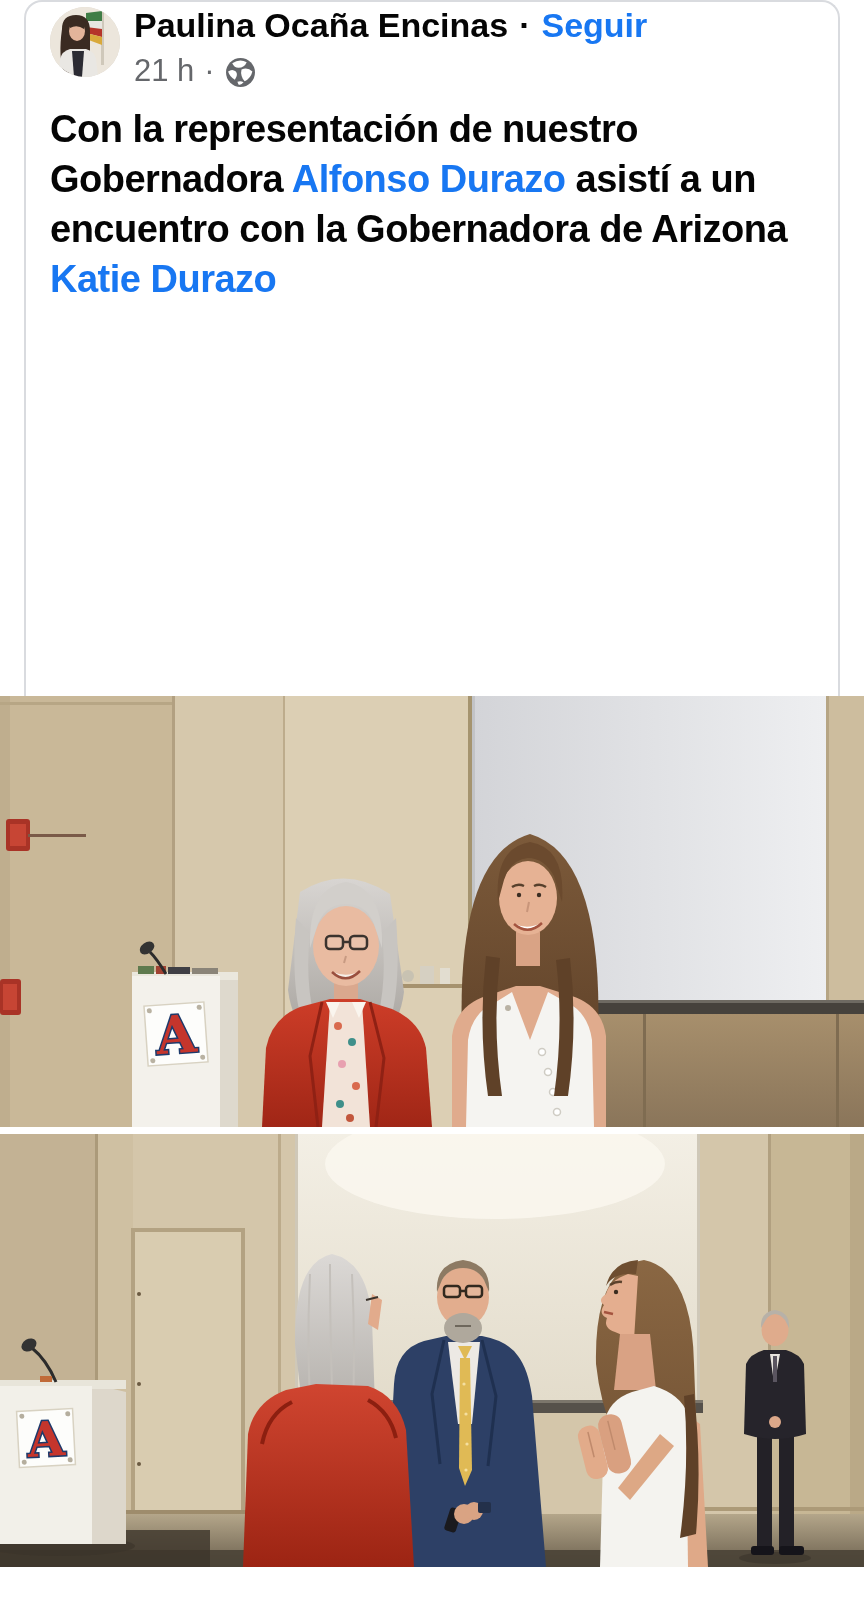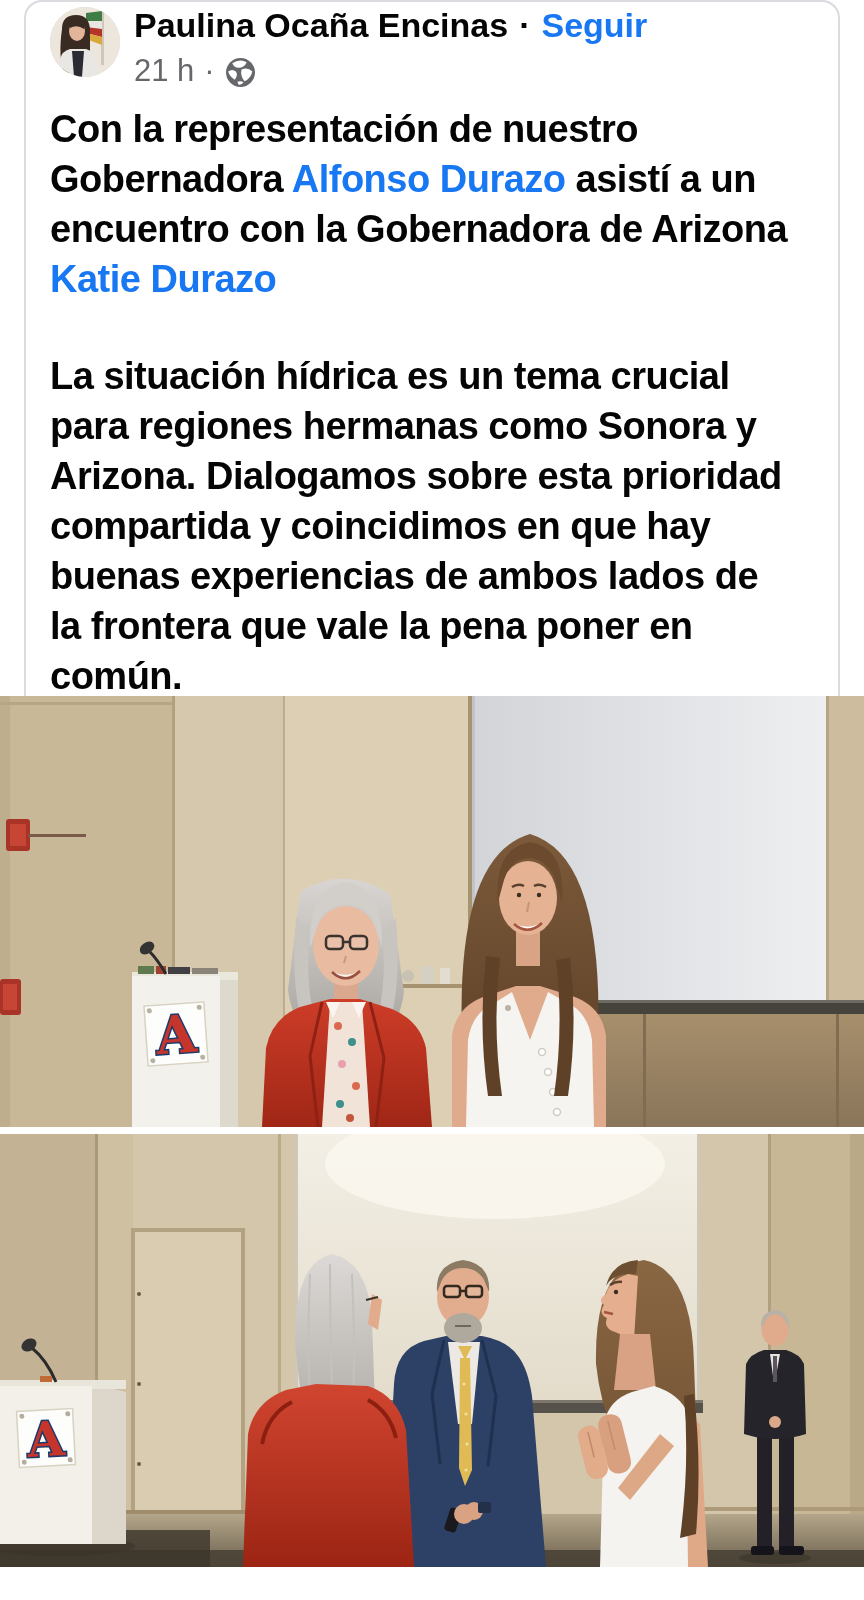--- a/index.html
+++ b/index.html
@@ -80,21 +80,20 @@
       <circle cx="15" cy="15" r="14" fill="#65676B"></circle>
       <path d="M7,6 Q14,1.5 21,5 Q19,10 13,10.5 Q9,10.5 7,6 Z" fill="#ffffff"></path>
       <path d="M3,14 Q7,11 10.5,14 Q13,17 9.5,22 Q4.5,19 3,14 Z" fill="#ffffff"></path>
       <path d="M16,12 Q22,9.5 26.5,14 Q25,20.5 19,23.5 Q14.5,18 16,12 Z" fill="#ffffff"></path>
       <path d="M12,24 Q15,22.5 18,24.5 Q15.5,27.5 13,26.5 Z" fill="#ffffff"></path>
     </svg>
   </div>
 
   <div class="post-body">
     <p><span>Con la representación de nuestro Gobernadora </span><a class="link">Alfonso Durazo</a><span> asistí a un encuentro con la Gobernadora de Arizona </span><a class="link">Katie Durazo</a></p>
-    <p><span>La situación hídrica es un tema crucial para regiones hermanas como Sonora y Arizona. Dialogamos sobre esta prioridad compartida y coincidimos en que hay buenas experiencias de ambos lados de la frontera que vale la pena poner en común.</span></p>
   </div>
 </div>
 
 <div class="photo" style="height:431px" aria-label="Two women standing side by side in a beige conference room: one with gray hair, glasses and a red blazer, one with long brown hair and a white sleeveless vest; white podium with University of Arizona A logo and a projection screen.">
   <svg width="864" height="431" viewBox="0 0 864 431">
     <defs>
       <linearGradient id="scr1" x1="0" y1="0" x2="1" y2="0">
         <stop offset="0" stop-color="#d3d4d8"></stop>
           <stop offset="1" stop-color="#eeeff1"></stop>
       </linearGradient>

